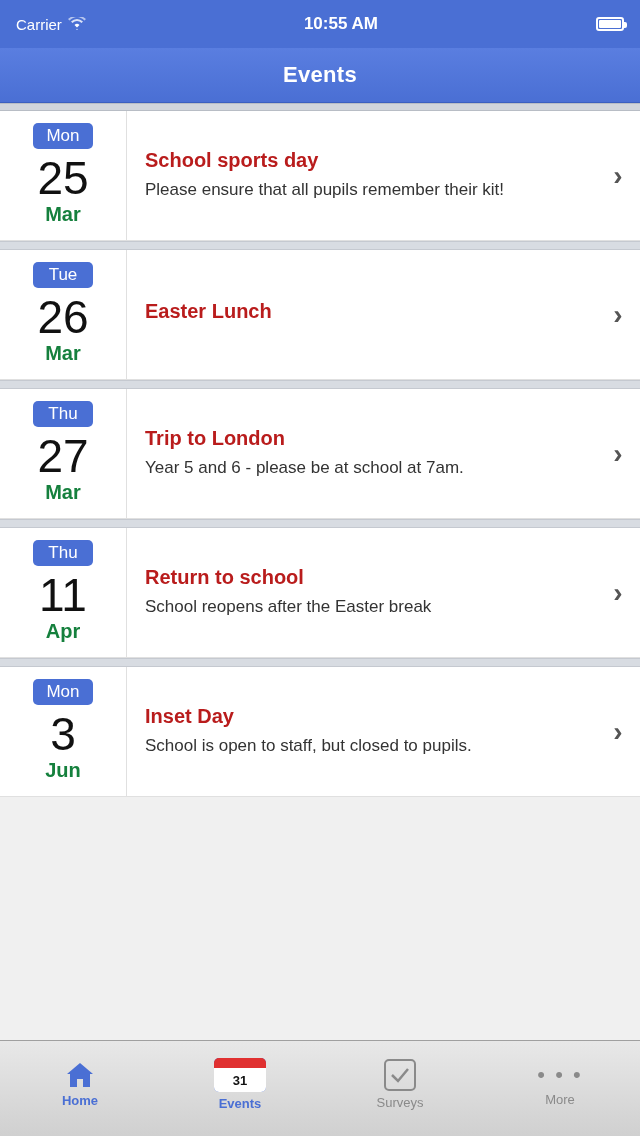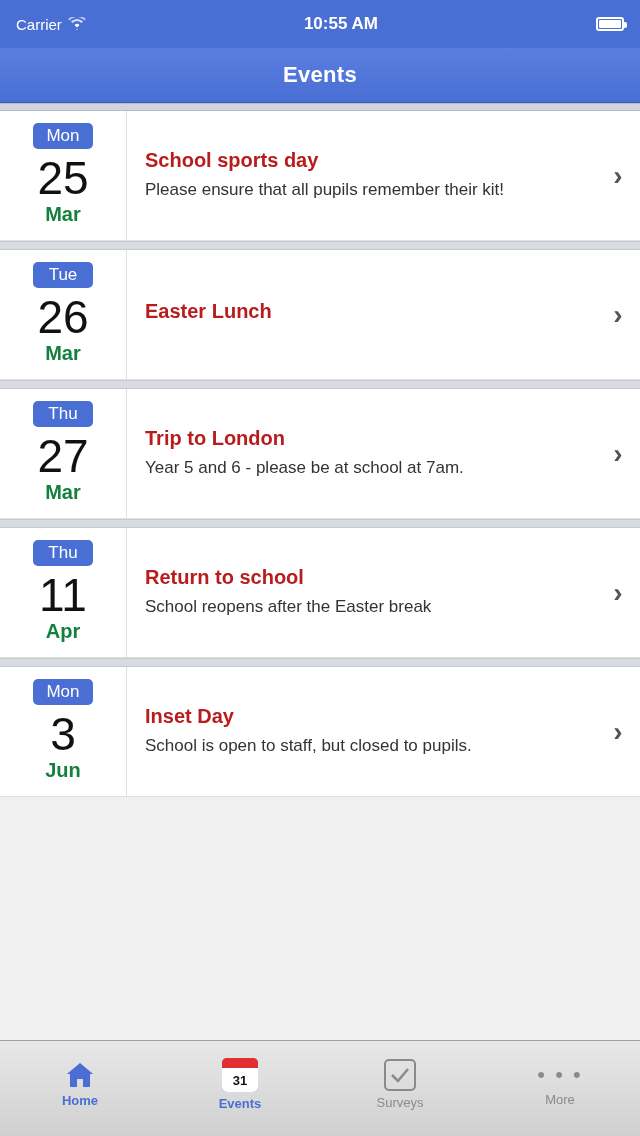--- a/index.html
+++ b/index.html
@@ -204,21 +204,21 @@
     .tab-item:not(.active) .tab-label {
       color: #8a8a8a;
     }
     .tab-label {
       font-size: 13px;
       text-align: right;
     }
 
     
     .cal-icon {
-      width: 36px;
+      width: 52px;
       height: 34px;
       background: #4a6fd4;
       border-radius: 5px;
       display: flex;
       flex-direction: column;
       align-items: center;
       justify-content: flex-start;
       overflow: hidden;
       position: relative;
     }

